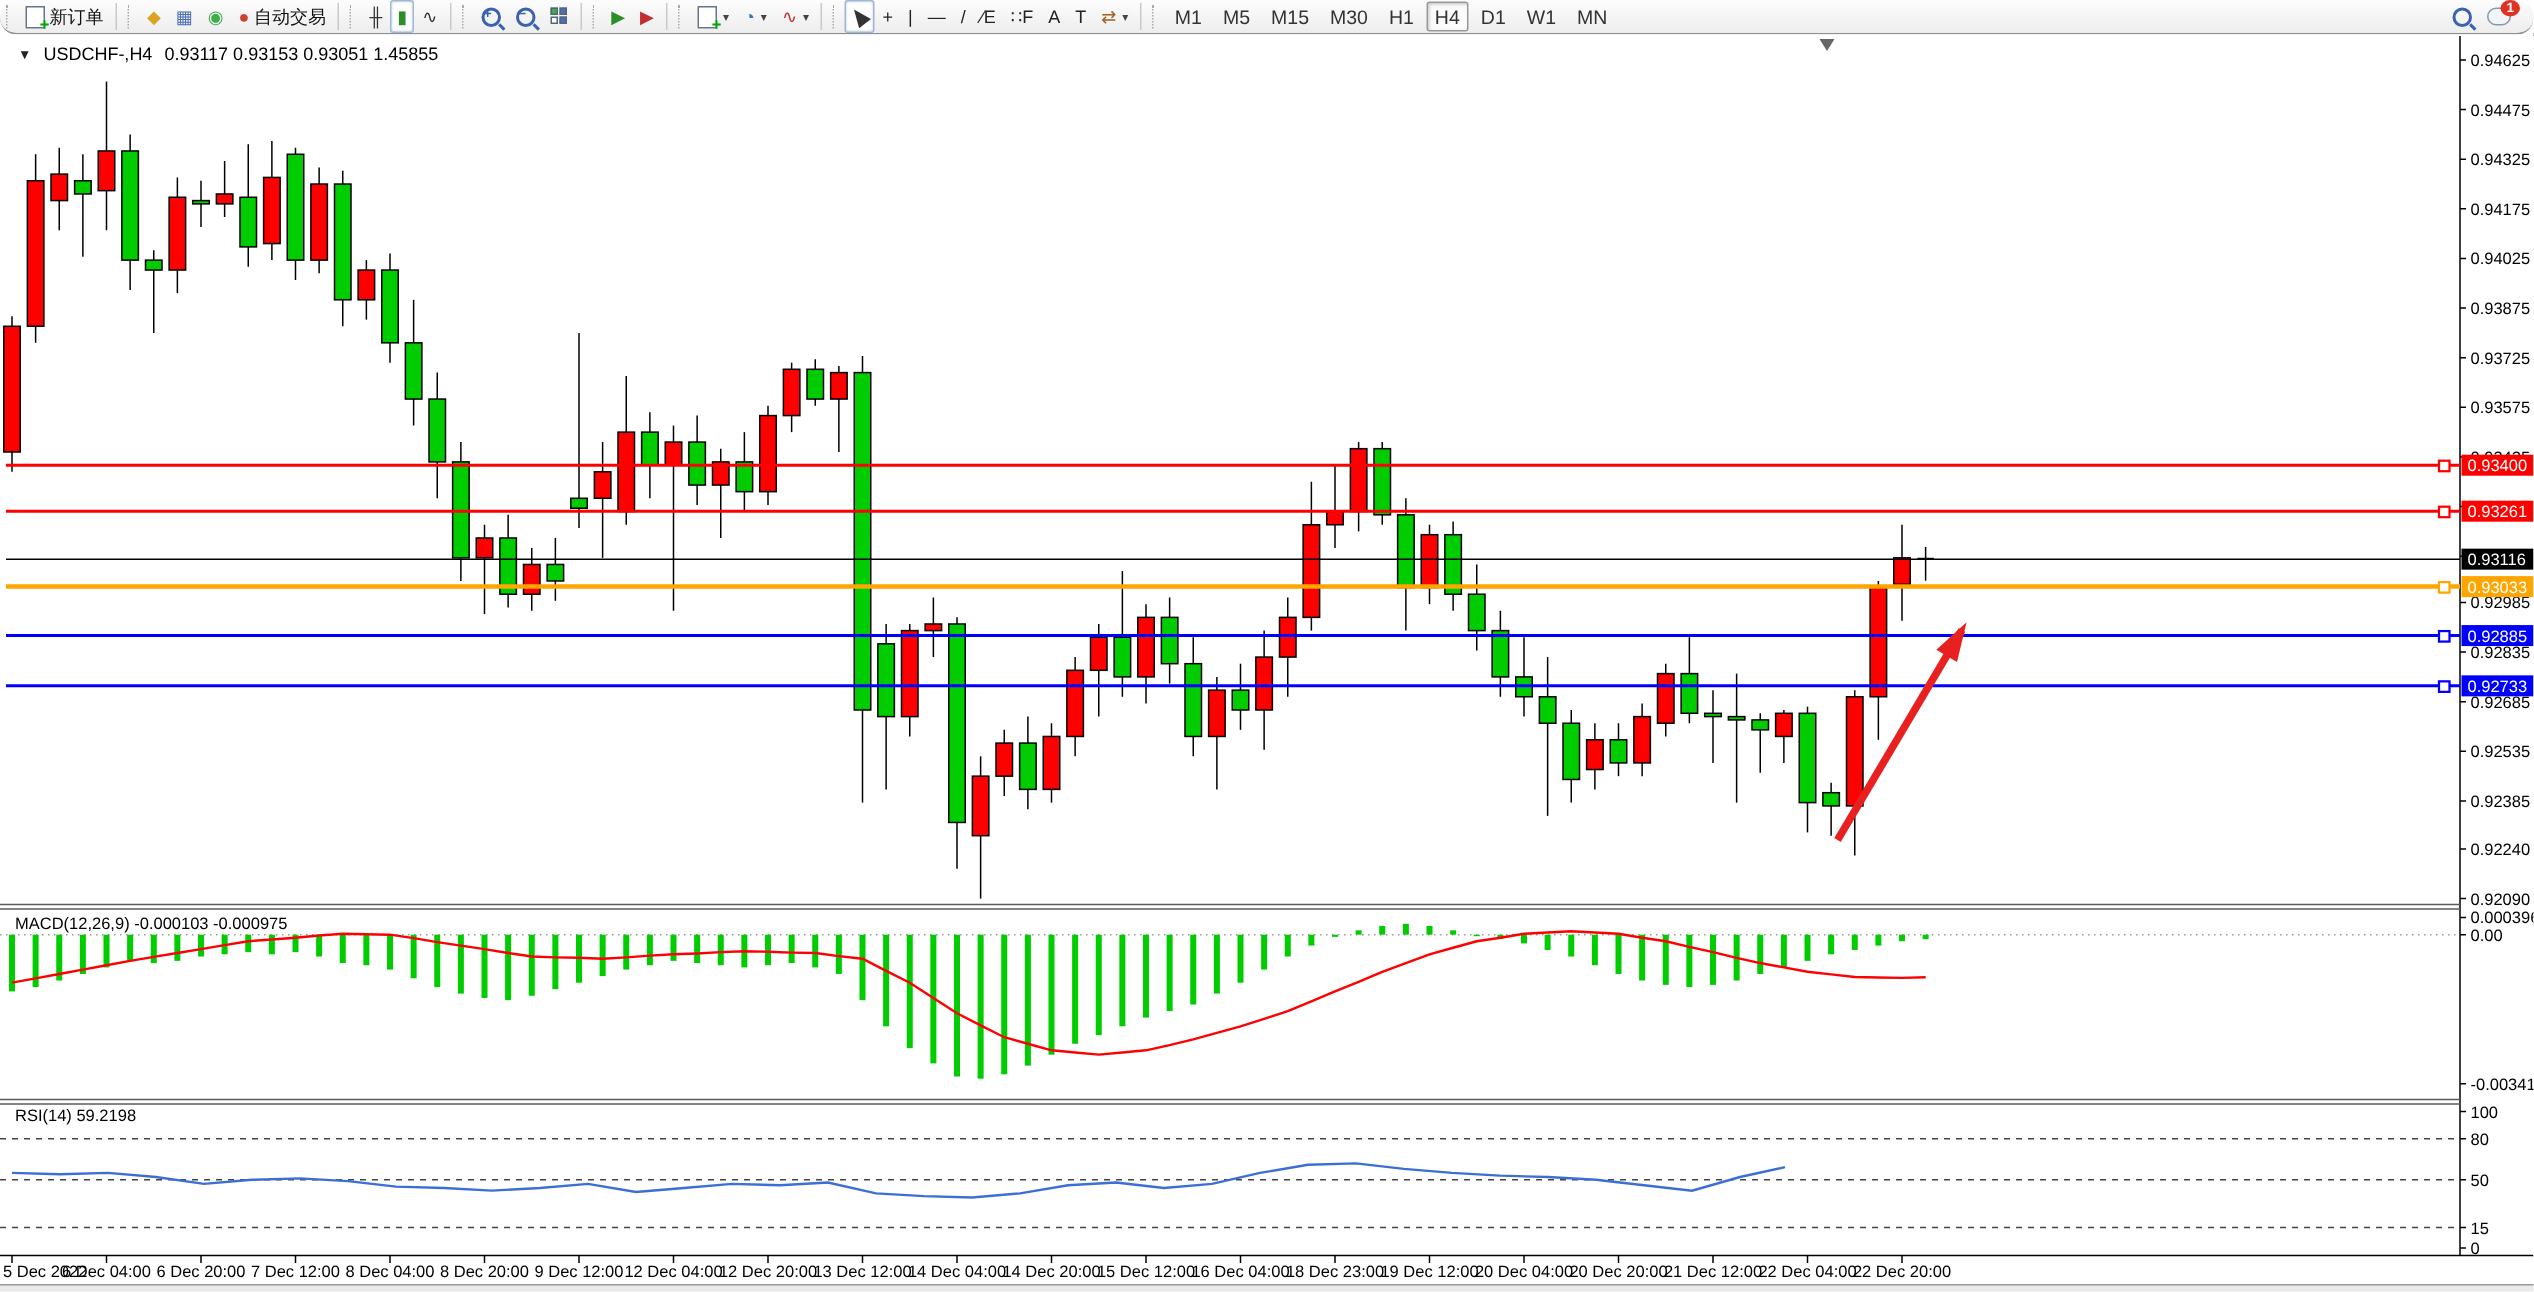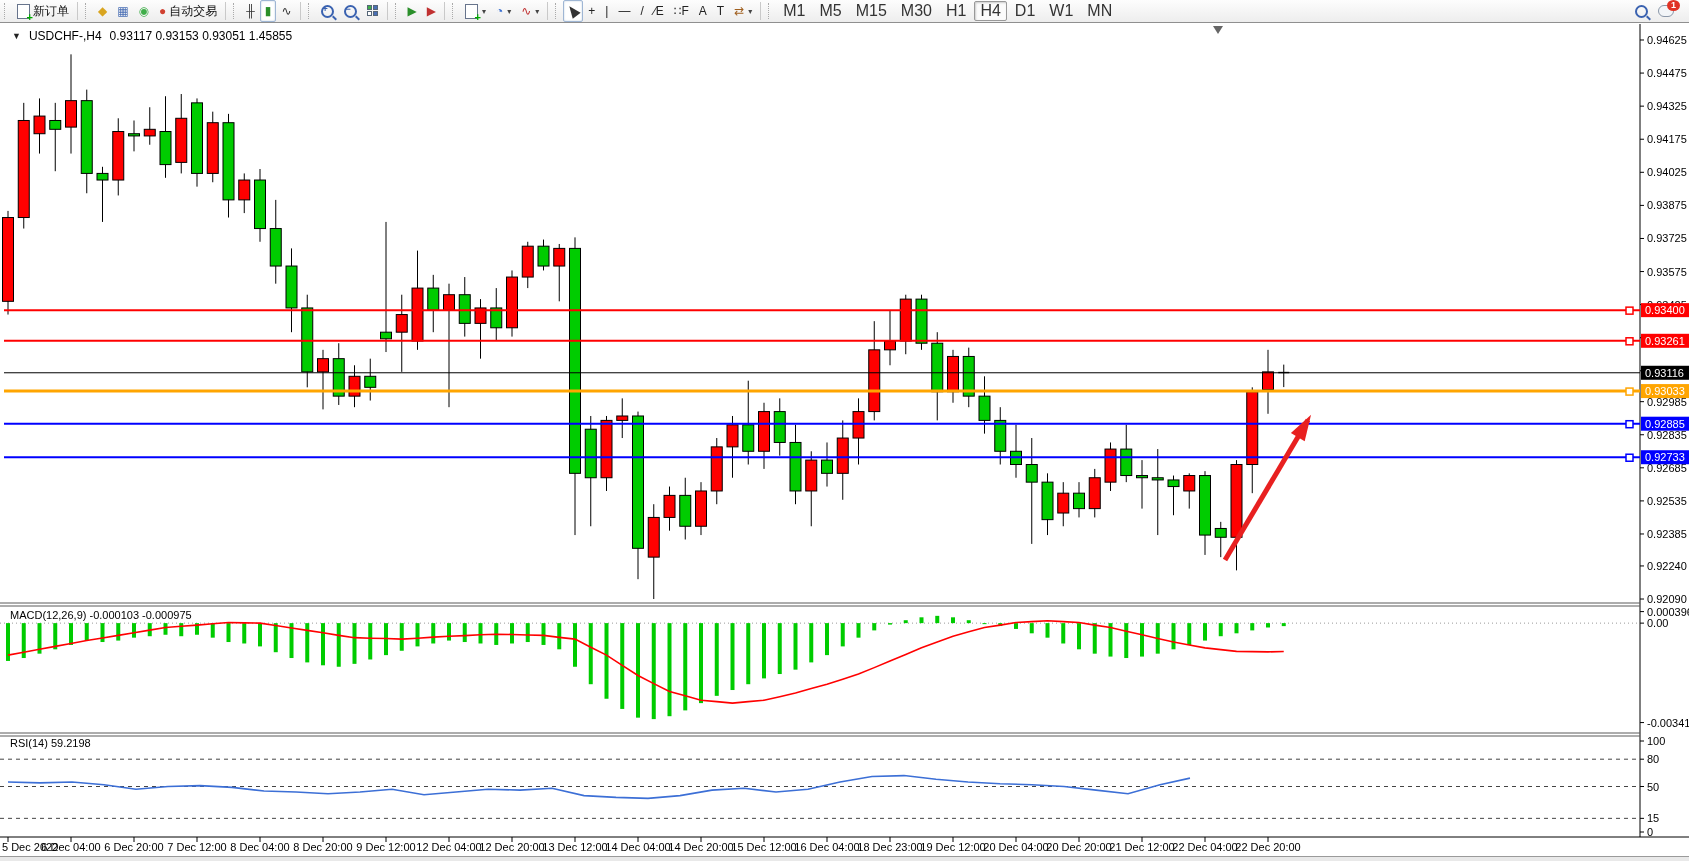--- a/index.html
+++ b/index.html
@@ -1,29 +1,29 @@
 <!DOCTYPE html>
 <html><head>
 <meta charset="utf-8">
 <style>
   html,body{margin:0;padding:0;width:1689px;height:861px;overflow:hidden;background:#fff;
     font-family:"Liberation Sans","DejaVu Sans",sans-serif;-webkit-font-smoothing:antialiased;}
   
   .toolbar{position:absolute;left:0;top:0;width:1689px;height:22px;
     background:linear-gradient(#fdfdfd,#ededed);border-bottom:1px solid #8f8f8f;
-    display:flex;align-items:center;font-size:12px;color:#222;z-index:50;}
+    display:flex;align-items:center;font-size:12px;color:#222;z-index:50;border-radius:11px;}
   .tb-handle{width:5px;height:16px;border-left:1px dotted #aaa;margin:0 2px 0 4px;}
   .tb-sep{width:1px;height:18px;background:#c9c9c9;margin:0 3px;}
   .tb-btn{display:flex;align-items:center;gap:3px;height:20px;padding:0 4px;border:1px solid transparent;
     border-radius:2px;cursor:default;white-space:nowrap;}
   .tb-btn.active{background:#fff;border:1px solid #9fb6d4;box-shadow:inset 0 0 2px #bcd;}
   .tb-btn .glyph{font-size:12px;line-height:12px;}
   .tb-btn .lbl{font-size:12px;color:#111;}
   .tb-btn .dd{font-size:8px;color:#444;margin-left:1px;}
-  .tf-btn{height:18px;padding:0 5px;font-size:16px;color:#333;border:1px solid transparent;margin:0 1px;}
+  .tf-btn{height:18px;padding:0 5px;font-size:13px;color:#333;border:1px solid transparent;margin:0 1px;}
   .tf-btn.active{background:#fbfbfb;border:1px solid #999;box-shadow:inset 1px 1px 2px #ccc;}
   .i-page{position:relative;width:11px;height:13px;background:#fff;border:1px solid #67748c;}
   .i-page:after{content:"+";position:absolute;right:-4px;bottom:-5px;color:#0a0;font-weight:bold;font-size:11px;}
   .i-grid{width:12px;height:12px;display:grid;grid-template-columns:5px 5px;grid-template-rows:5px 5px;gap:1px;}
   .i-grid span{display:block;border:1px solid #567;}
   .i-mag{position:relative;width:9px;height:9px;border:2px solid #3a62b0;border-radius:50%;}
   .i-mag:after{content:"";position:absolute;width:5px;height:2px;background:#3a62b0;
     right:-5px;bottom:-3px;transform:rotate(45deg);}
   .i-mag .sign{position:absolute;left:0px;top:-3px;font-size:9px;font-weight:bold;color:#3a62b0;}
   .i-cursor{width:0;height:0;border-left:5px solid transparent;border-right:5px solid transparent;

